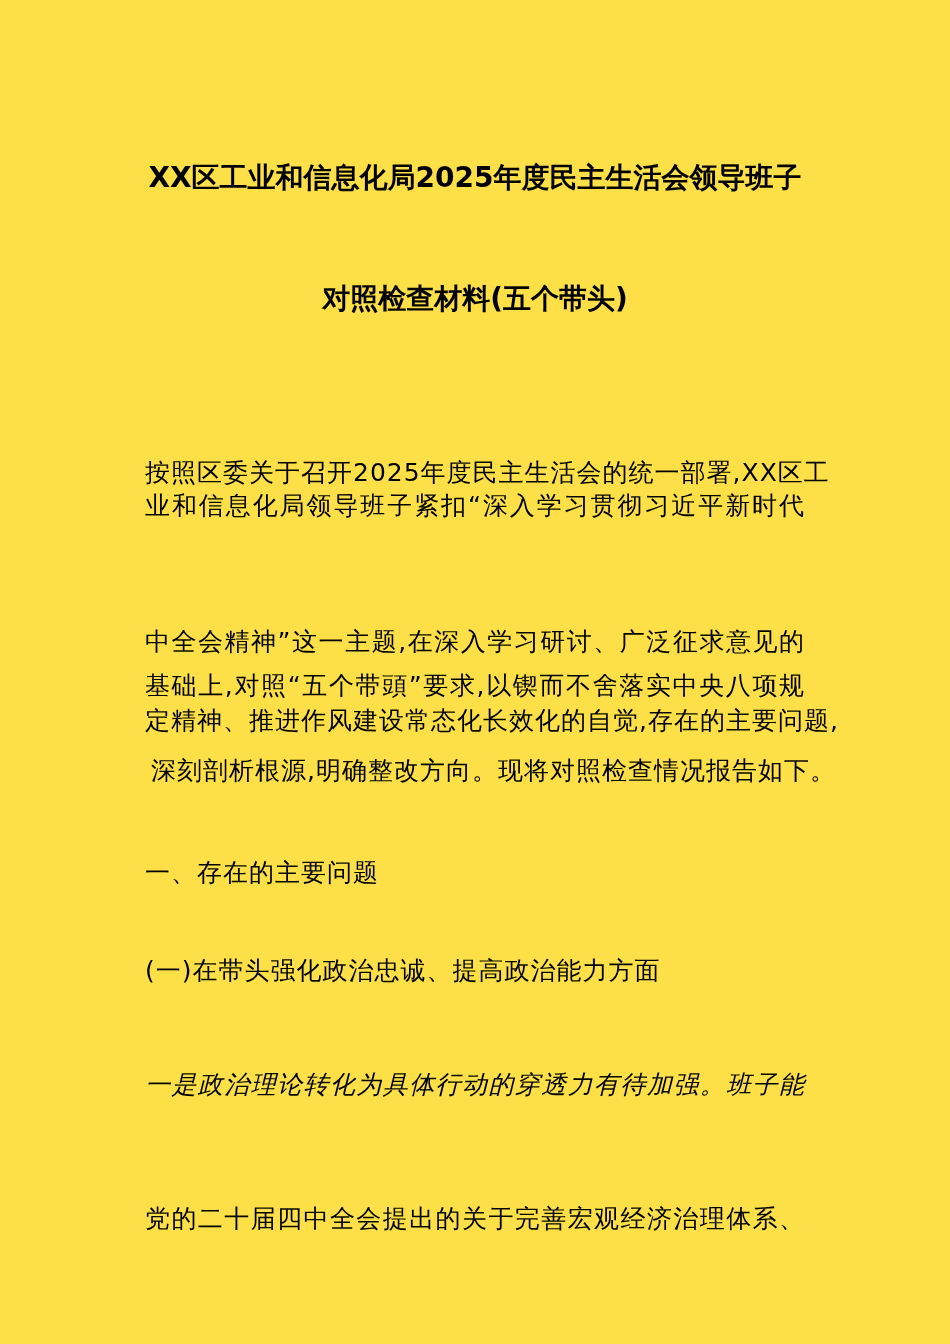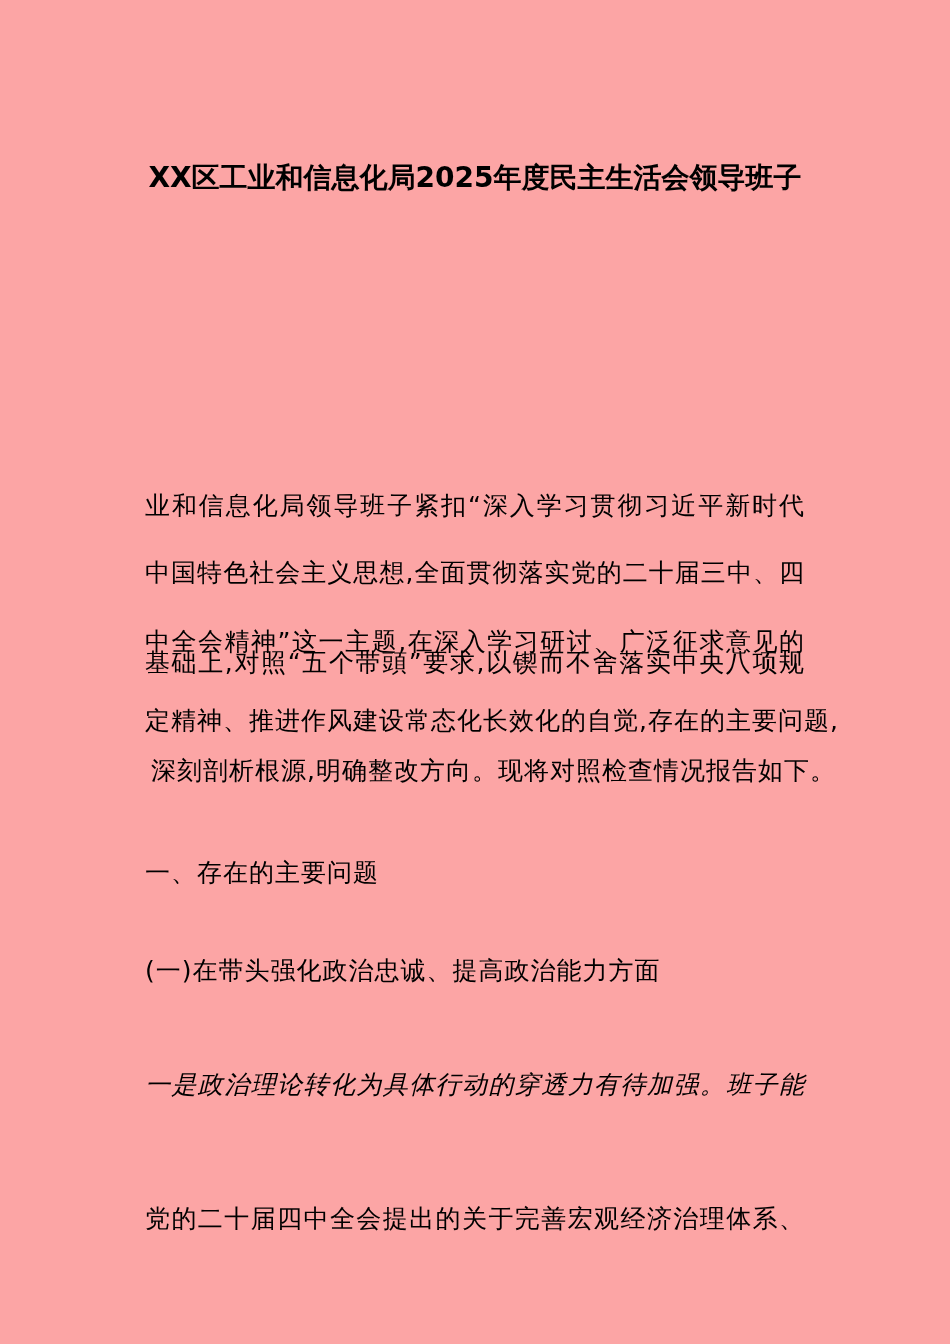--- a/index.html
+++ b/index.html
@@ -13,21 +13,21 @@
       position: relative;
       overflow: hidden;
       font-family: "DejaVu Sans", "Liberation Sans", sans-serif;
       color: #000000;
     }
     .page {
       position: absolute;
       left: 0; top: 0;
       width: 950px;
       height: 1344px;
-      background: #fca5a5;
+      background: #fde047;
     }
     .title-line {
       position: absolute;
       left: 0;
       width: 950px;
       text-align: center;
       font-weight: bold;
       font-size: 28px;
       line-height: 40px;
       letter-spacing: 0px;
@@ -48,25 +48,26 @@
       letter-spacing: 1px;
     }
     .body-line.left { text-align: left; text-align-last: left; }
   </style>
 </head>
 <body>
 
 <div class="page">
 
   <div class="title-line l1">XX区工业和信息化局2025年度民主生活会领导班子</div>
+  <div class="title-line l2">对照检查材料(五个带头)</div>
 
+  <div class="body-line" style="top:455px;">按照区委关于召开2025年度民主生活会的统一部署,XX区工</div>
   <div class="body-line" style="top:488px;">业和信息化局领导班子紧扣“深入学习贯彻习近平新时代</div>
-  <div class="body-line" style="top:555px;">中国特色社会主义思想,全面贯彻落实党的二十届三中、四</div>
   <div class="body-line" style="top:624px;">中全会精神”这一主题,在深入学习研讨、广泛征求意见的</div>
-  <div class="body-line" style="top:645px;">基础上,对照“五个带頭”要求,以锲而不舍落实中央八项规</div>
+  <div class="body-line" style="top:668px;">基础上,对照“五个带頭”要求,以锲而不舍落实中央八项规</div>
   <div class="body-line" style="top:703px;">定精神、推进作风建设常态化长效化的自觉,存在的主要问题,</div>
   <div class="body-line" style="top:753px;margin-left:6px;">深刻剖析根源,明确整改方向。现将对照检查情况报告如下。</div>
 
   <div class="body-line left" style="top:953px;">(一)在带头强化政治忠诚、提高政治能力方面</div>
 
   <div class="body-line left" style="top:855px;">一、存在的主要问题</div>
 
   <div class="body-line" style="top:1067px;font-style:italic;">一是政治理论转化为具体行动的穿透力有待加强。班子能</div>
   <div class="body-line" style="top:1201px;">党的二十届四中全会提出的关于完善宏观经济治理体系、</div>
 

